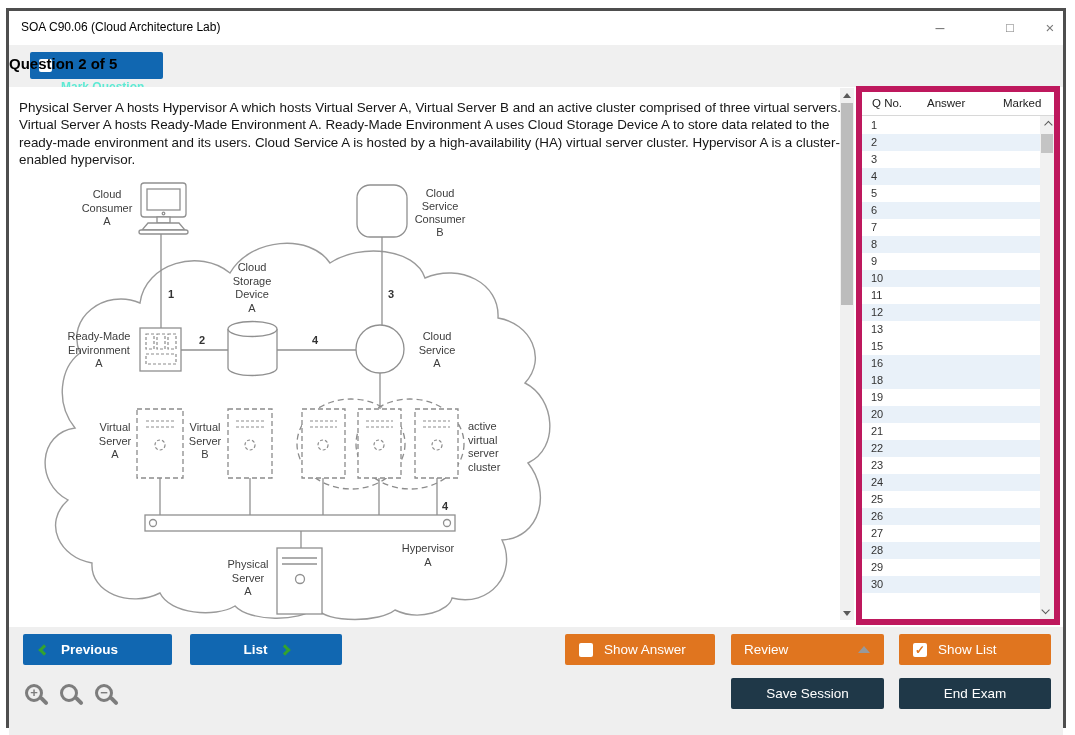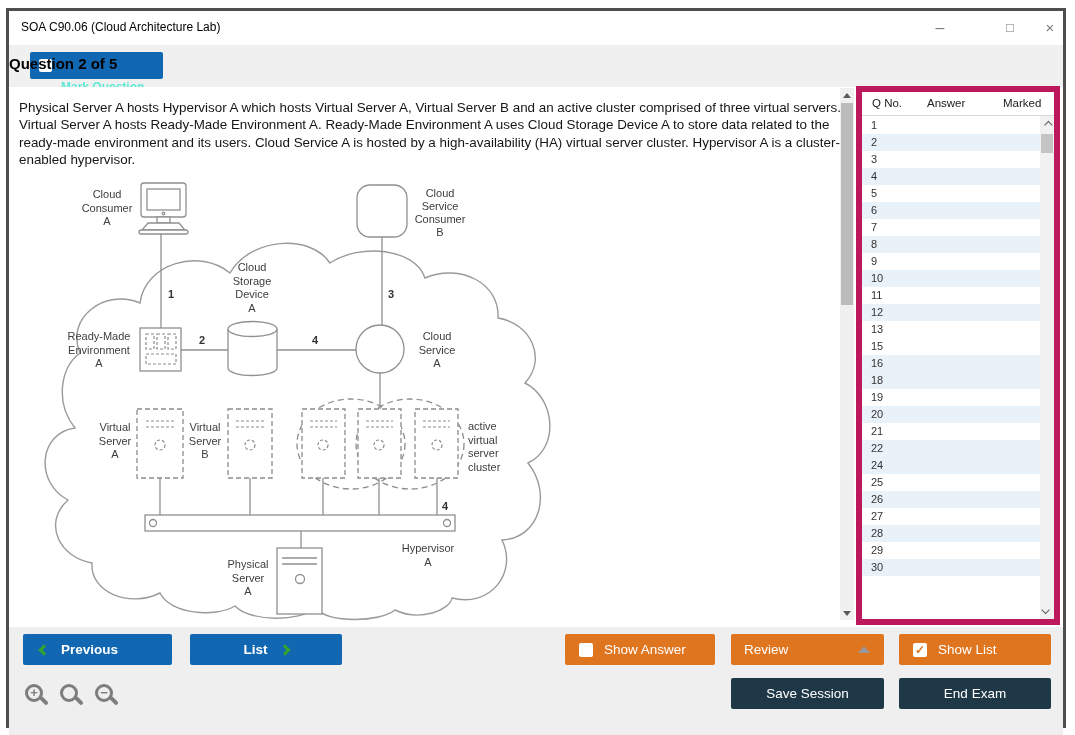--- a/index.html
+++ b/index.html
@@ -321,20 +321,21 @@
         <div class="qrow"><span>11</span></div>
         <div class="qrow alt"><span>12</span></div>
         <div class="qrow"><span>13</span></div>
         <div class="qrow"><span>15</span></div>
         <div class="qrow alt"><span>16</span></div>
         <div class="qrow alt"><span>18</span></div>
         <div class="qrow"><span>19</span></div>
         <div class="qrow alt"><span>20</span></div>
         <div class="qrow"><span>21</span></div>
         <div class="qrow alt"><span>22</span></div>
+        <div class="qrow"><span>23</span></div>
         <div class="qrow alt"><span>24</span></div>
         <div class="qrow"><span>25</span></div>
         <div class="qrow alt"><span>26</span></div>
         <div class="qrow"><span>27</span></div>
         <div class="qrow alt"><span>28</span></div>
         <div class="qrow"><span>29</span></div>
         <div class="qrow alt"><span>30</span></div>
       </div>
     <div class="list-scroll">
       <div class="ls-arrow up">

